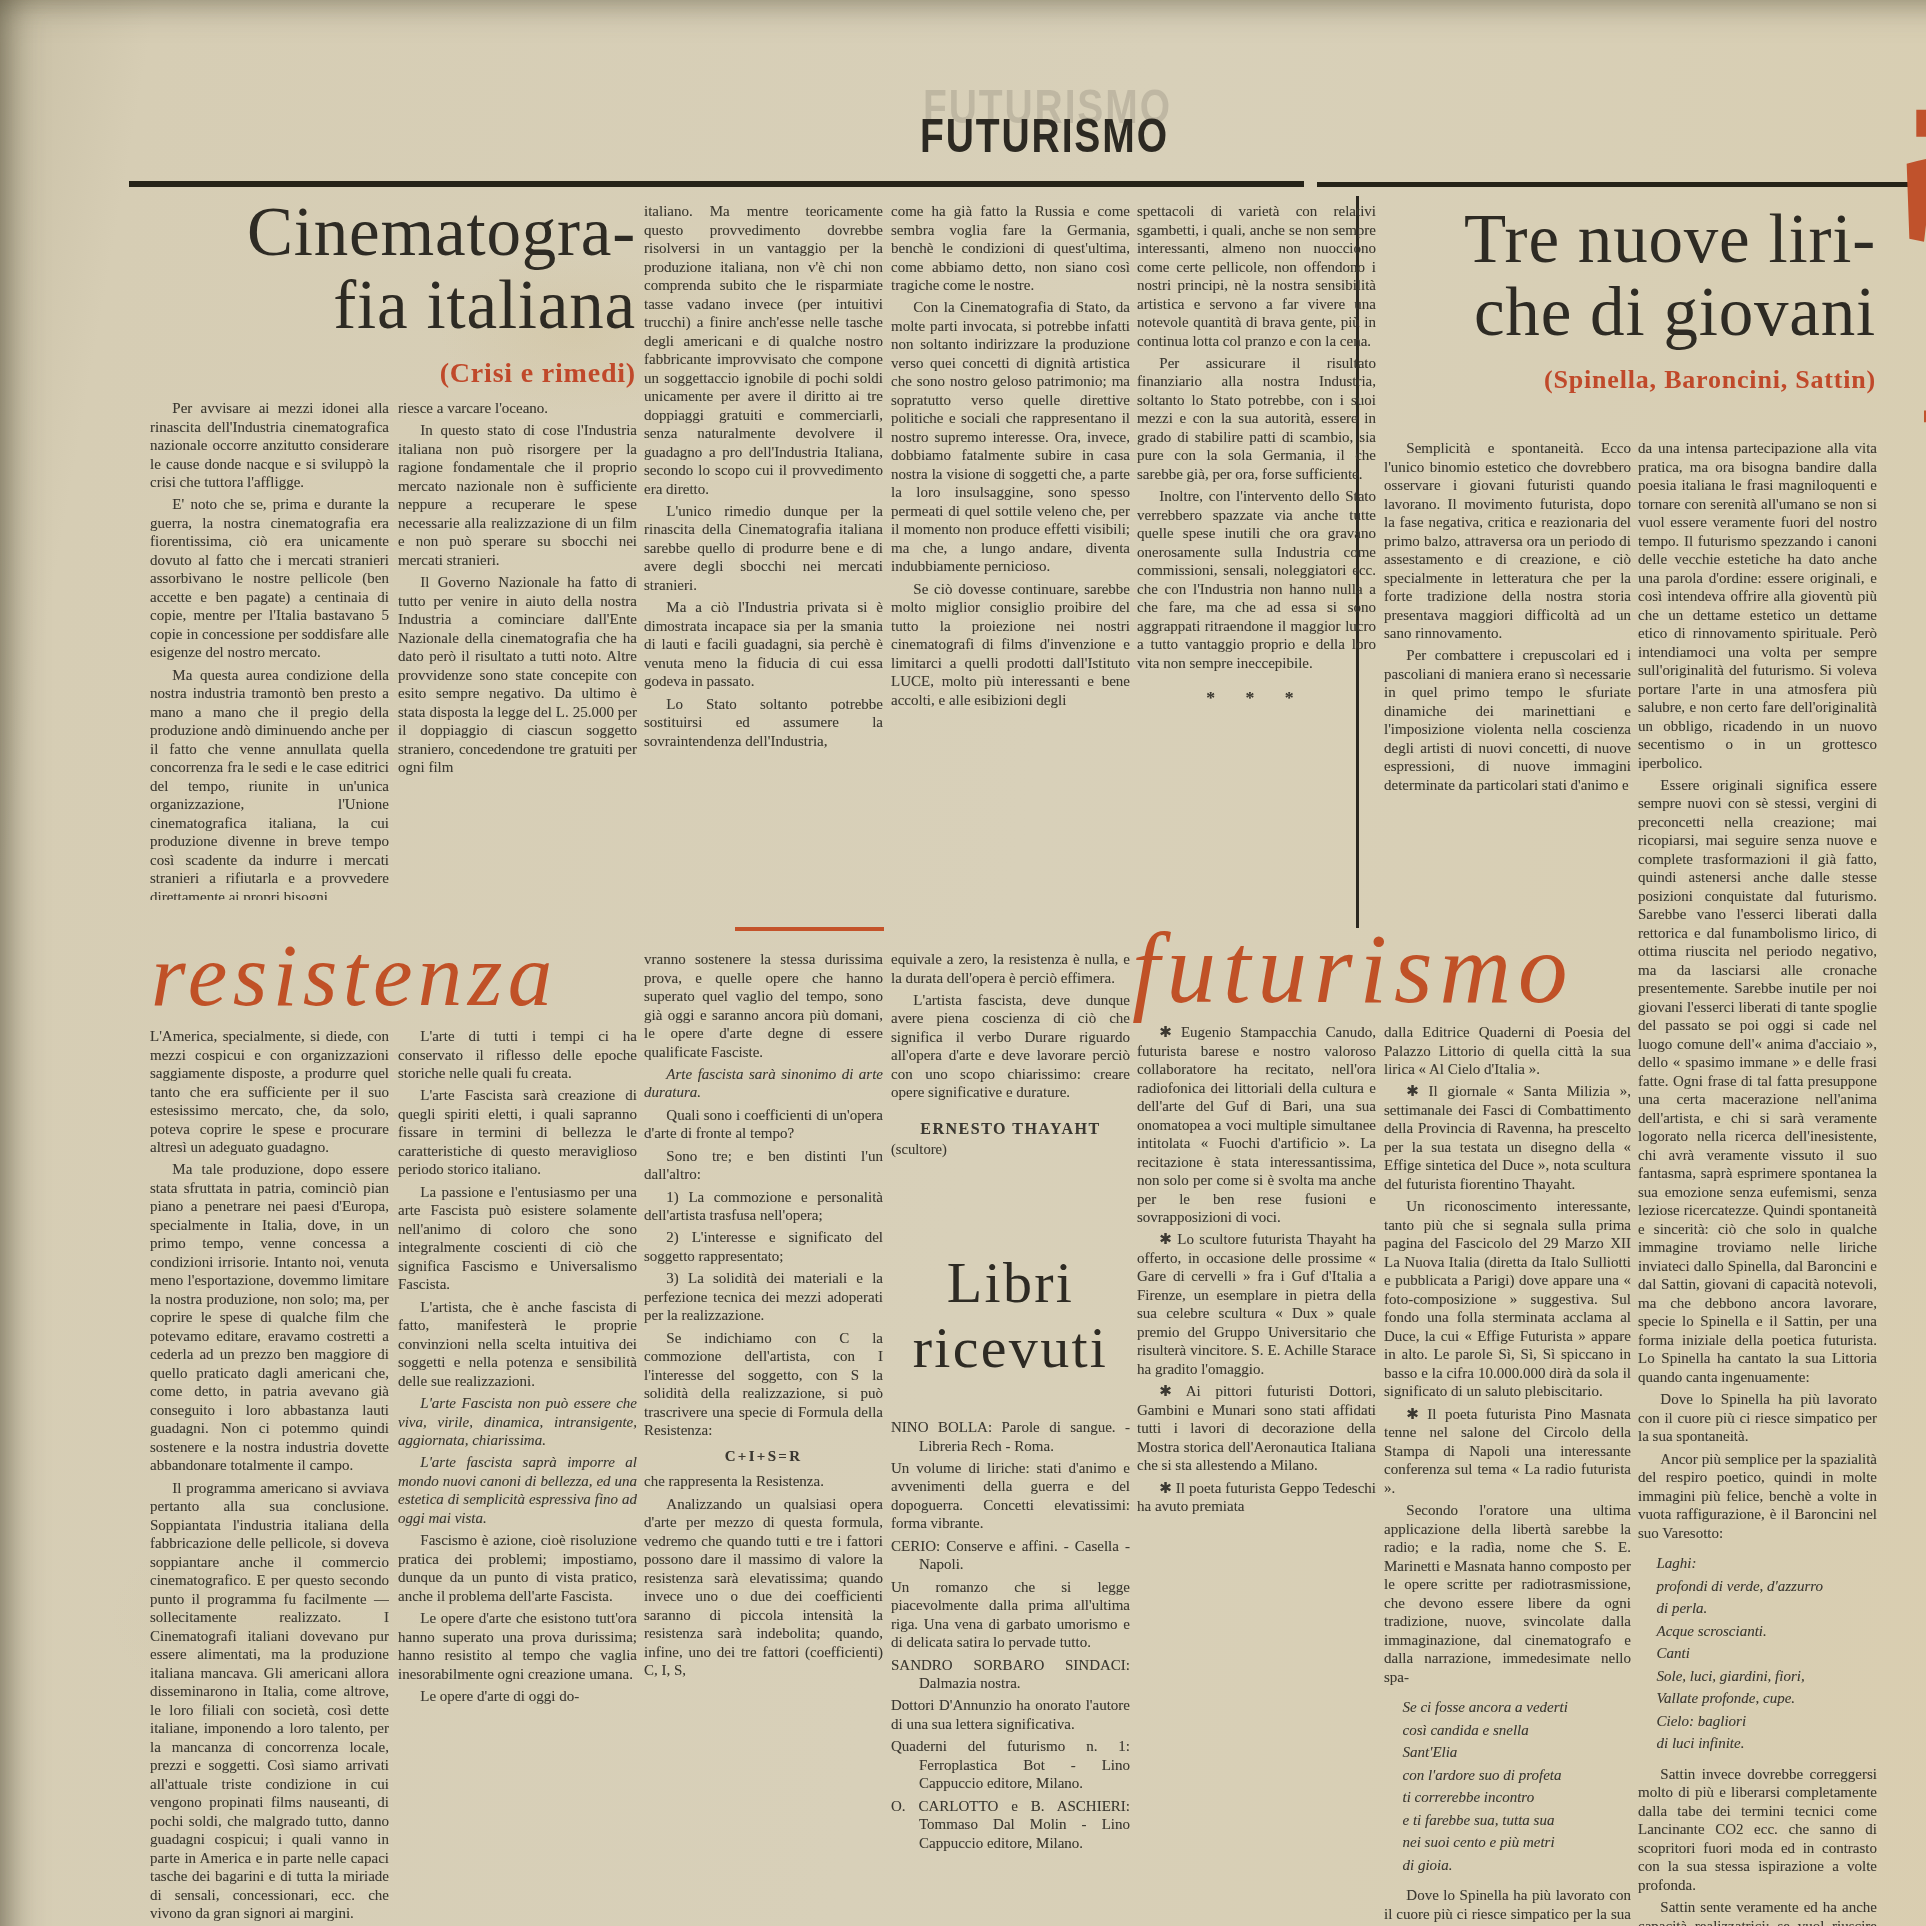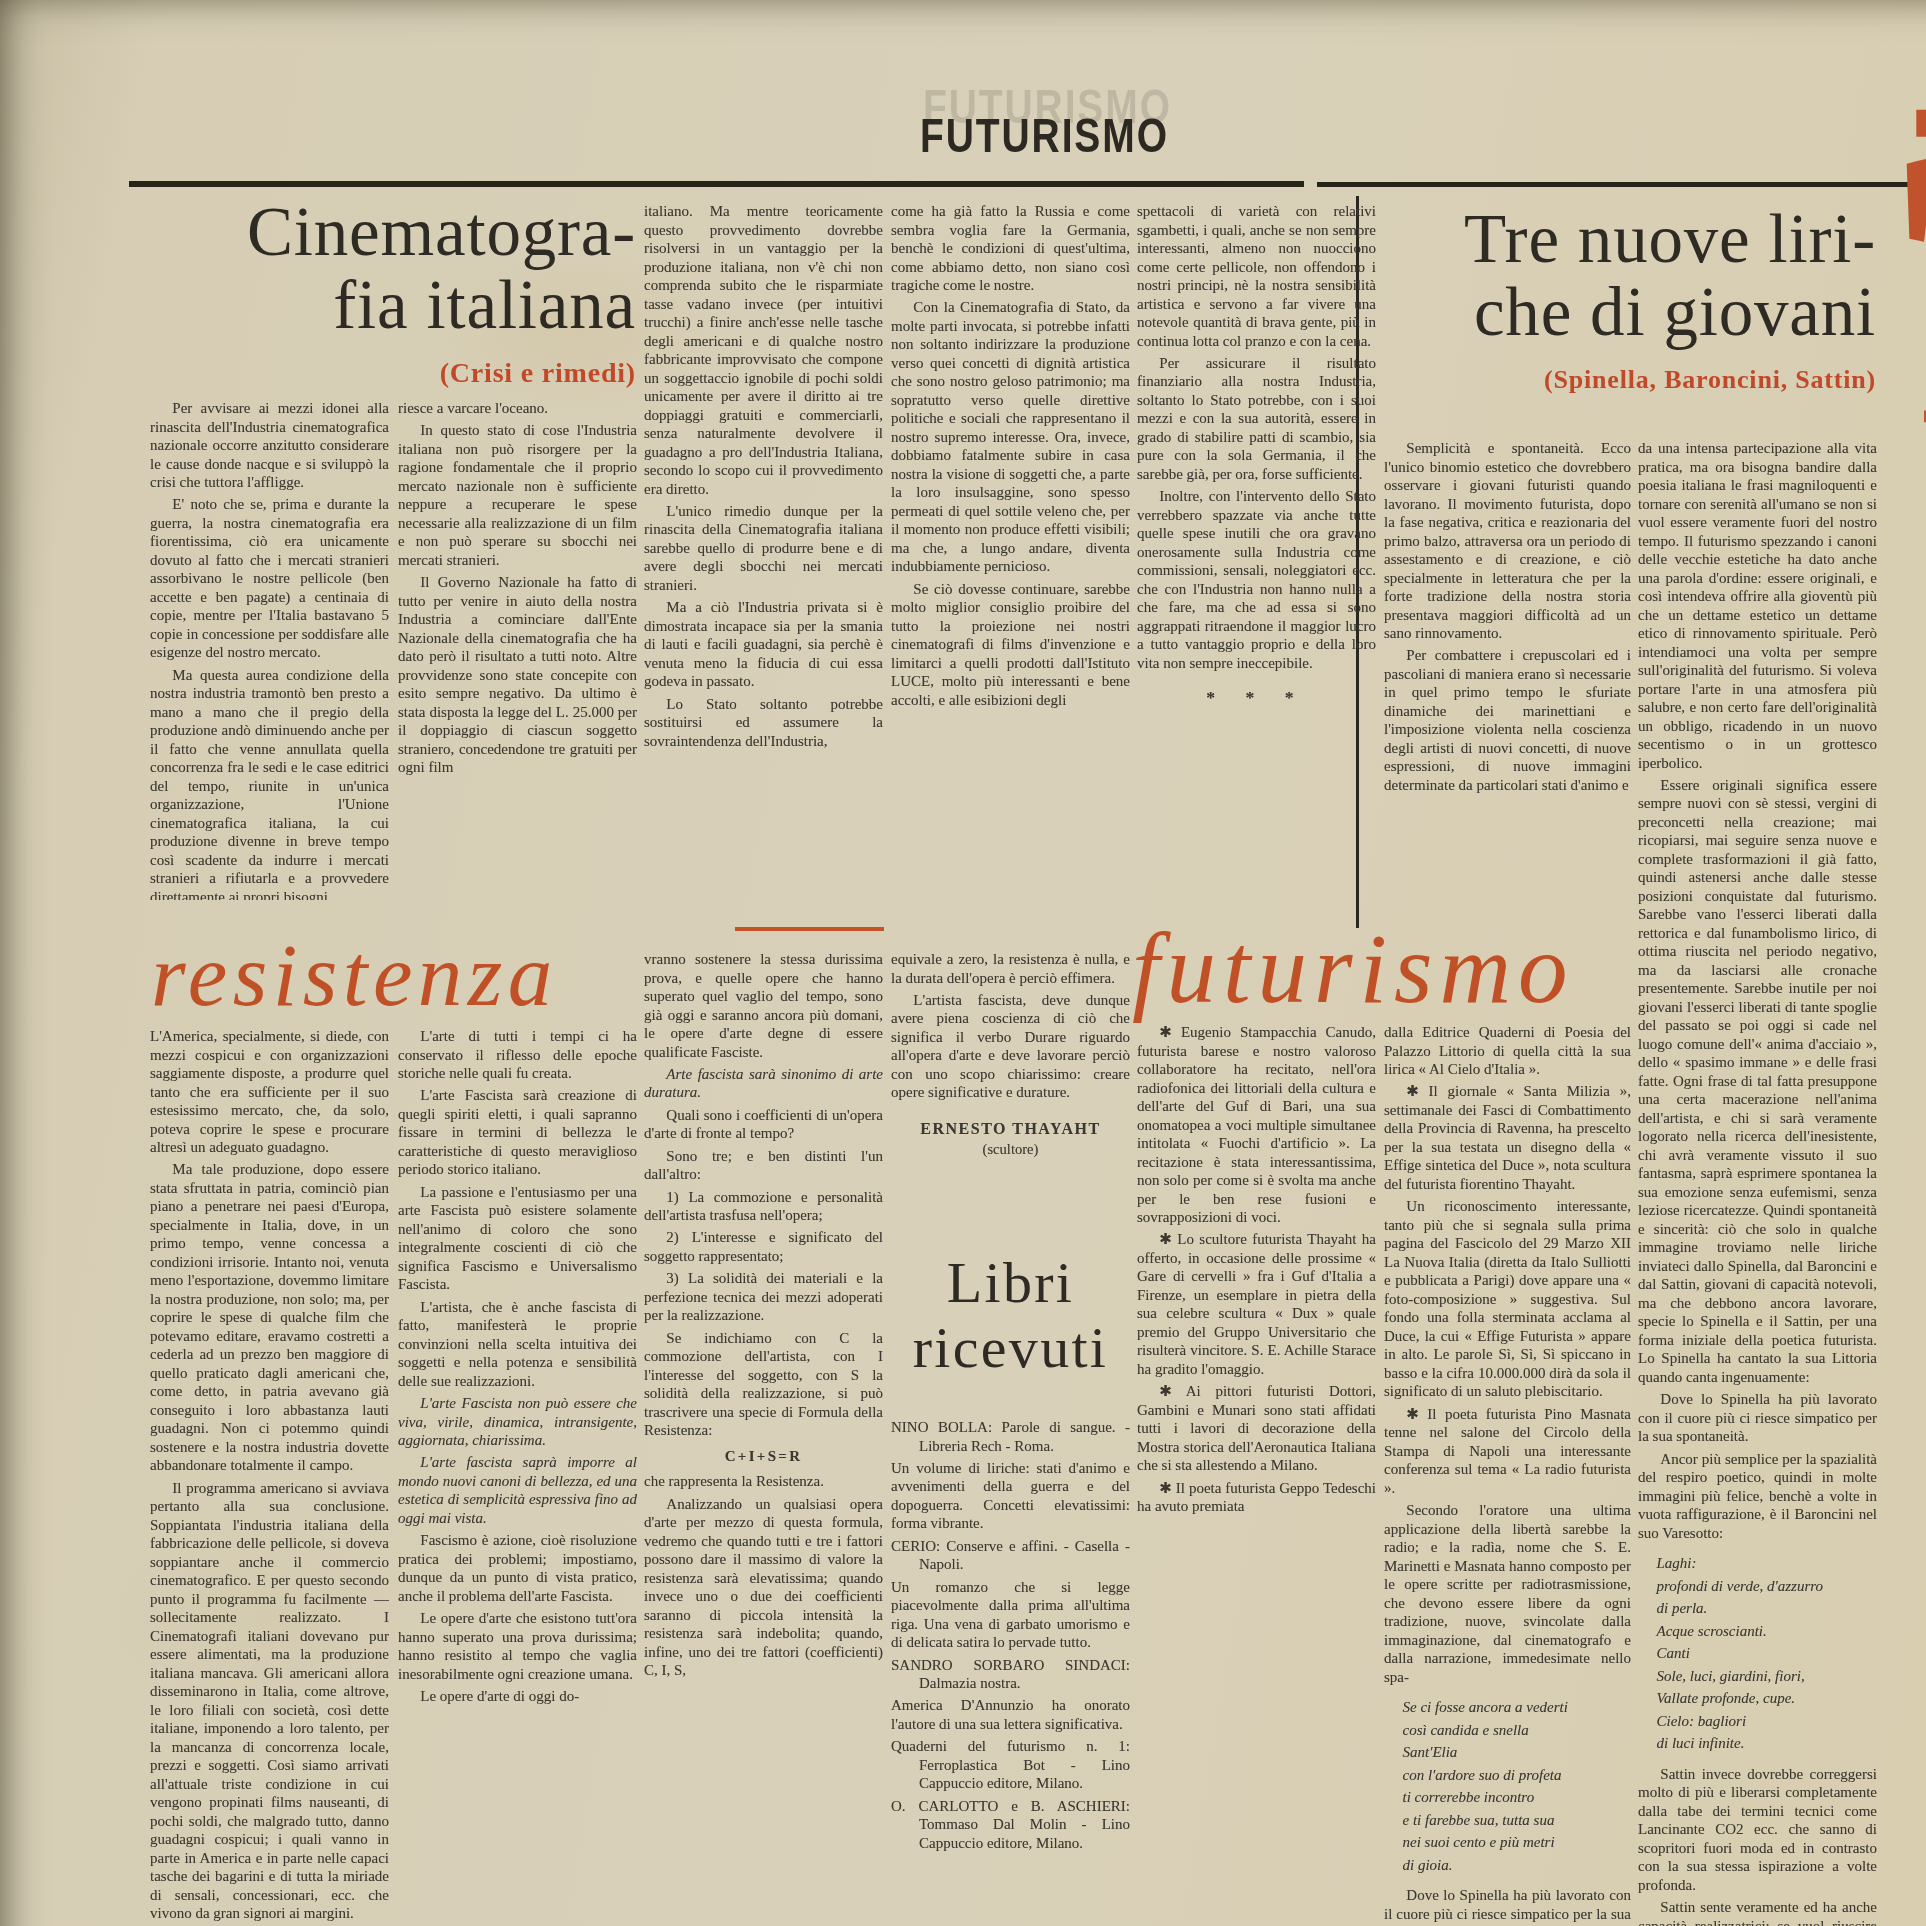--- a/index.html
+++ b/index.html
@@ -28,21 +28,21 @@
   .oword{color:#c05127;letter-spacing:5.4px;font-weight:400;font-style:italic;}
   .libhead{color:#2e2b24;font-size:58px;line-height:1.12;text-align:center;letter-spacing:2.3px;}
   .orule{background:#c4532a;}
   
   .col{position:absolute;overflow:hidden;text-align:justify;font-size:15px;line-height:18.5px;
     color:#3b3831;text-shadow:0 0 0.4px rgba(40,35,20,.28);}
   .para{margin:0 0 3.9px 0;}
   .ind{text-indent:22.3px;}
   .ital{font-style:italic;}
   .sig{font-weight:700;text-align:center;letter-spacing:1.5px;font-size:16px;margin:17.7px 0 2.3px 0;text-indent:0;}
-  .sigc{text-align:center;font-size:14.6px;margin:0 0 3.9px 0;text-indent:0;}
+  .sigc{text-align:left;font-size:14.6px;margin:0 0 3.9px 0;text-indent:0;}
   .stars{text-align:center;letter-spacing:13px;font-weight:700;font-size:17.7px;margin:15.4px 0;text-indent:0;}
   .ctrline{text-align:center;font-weight:700;letter-spacing:2.3px;margin:7px 0;text-indent:0;}
   .hang{padding-left:28px;text-indent:-28px;}
   .verse{font-style:italic;margin:10px 0 10px 18.5px;line-height:1.5;text-align:left;}
 </style>
 </head>
 <body>
 
 <div id="page">
   <div id="stains"></div>
@@ -144,21 +144,21 @@
         <p class="para ind">L'artista fascista, deve dunque avere piena coscienza di ciò che significa il verbo Durare riguardo all'opera d'arte e deve lavorare perciò con uno scopo chiarissimo: creare opere significative e durature.</p>
         <p class="sig">ERNESTO THAYAHT</p>
         <p class="sigc">(scultore)</p>
       </div>
       <div class="col" style="left: 891px; top: 1418px; width: 239px; height: 541px;">
         <p class="para hang">NINO BOLLA: Parole di sangue. - Libreria Rech - Roma.</p>
         <p class="para">Un volume di liriche: stati d'animo e avvenimenti della guerra e del dopoguerra. Concetti elevatissimi: forma vibrante.</p>
         <p class="para hang">CERIO: Conserve e affini. - Casella - Napoli.</p>
         <p class="para">Un romanzo che si legge piacevolmente dalla prima all'ultima riga. Una vena di garbato umorismo e di delicata satira lo pervade tutto.</p>
         <p class="para hang">SANDRO SORBARO SINDACI: Dalmazia nostra.</p>
-        <p class="para">America D'Annunzio ha onorato l'autore di una sua lettera significativa.</p>
+        <p class="para">Dottori D'Annunzio ha onorato l'autore di una sua lettera significativa.</p>
         <p class="para hang">Quaderni del futurismo n. 1: Ferroplastica Bot - Lino Cappuccio editore, Milano.</p>
         <p class="para hang">O. CARLOTTO e B. ASCHIERI: Tommaso Dal Molin - Lino Cappuccio editore, Milano.</p>
       </div>
       <div class="col" style="left: 1137px; top: 202px; width: 239px; height: 738px;">
         <p class="para">spettacoli di varietà con relativi sgambetti, i quali, anche se non sempre interessanti, almeno non nuocciono come certe pellicole, non offendono i nostri principi, nè la nostra sensibilità artistica e servono a far vivere una notevole quantità di brava gente, più in continua lotta col pranzo e con la cena.</p>
         <p class="para ind">Per assicurare il risultato finanziario alla nostra Industria, soltanto lo Stato potrebbe, con i suoi mezzi e con la sua autorità, essere in grado di stabilire patti di scambio, sia pure con la sola Germania, il che sarebbe già, per ora, forse sufficiente.</p>
         <p class="para ind">Inoltre, con l'intervento dello Stato verrebbero spazzate via anche tutte quelle spese inutili che ora gravano onerosamente sulla Industria come commissioni, sensali, noleggiatori ecc. che con l'Industria non hanno nulla a che fare, ma che ad essa si sono aggrappati ritraendone il maggior lucro a tutto vantaggio proprio e della loro vita non sempre ineccepibile.</p>
         <p class="stars">* * *</p>
       </div>
       <div class="col" style="left: 1137px; top: 1023px; width: 239px; height: 936px;">

